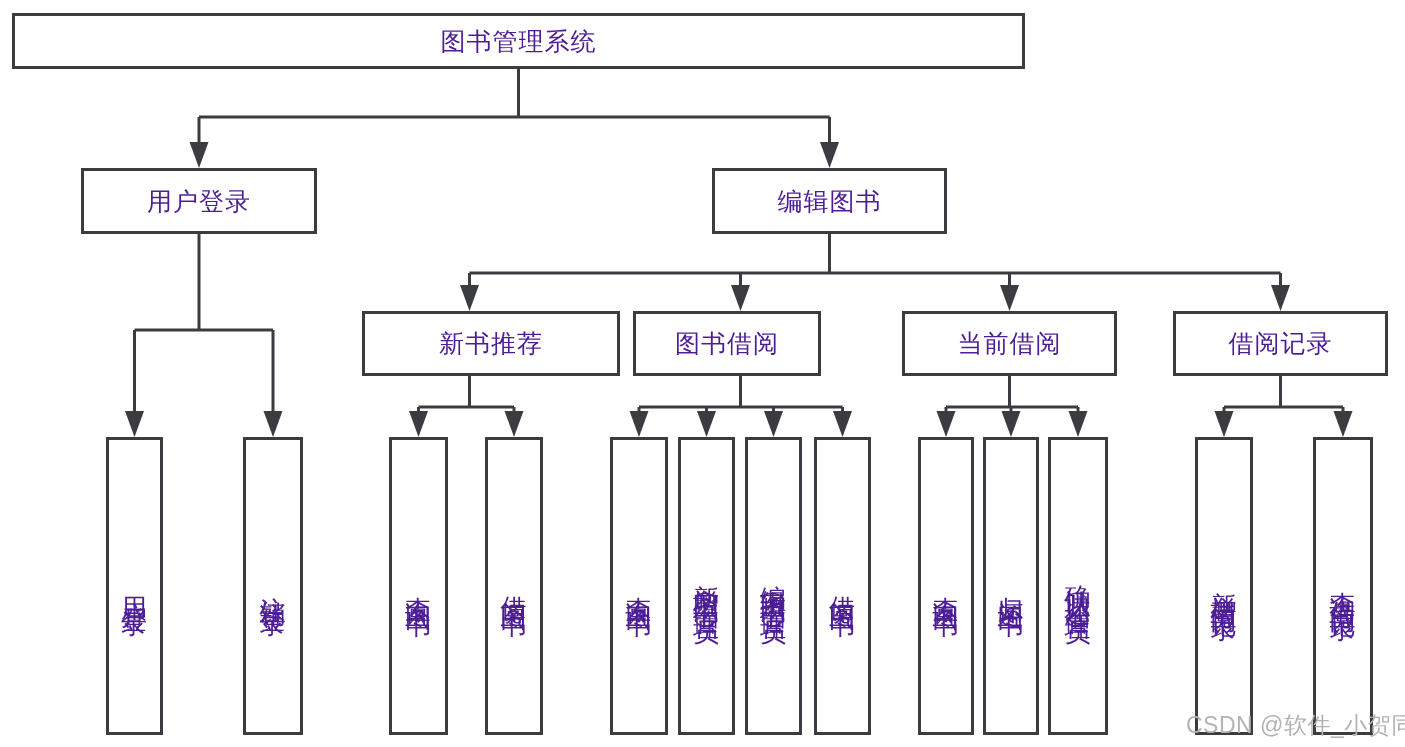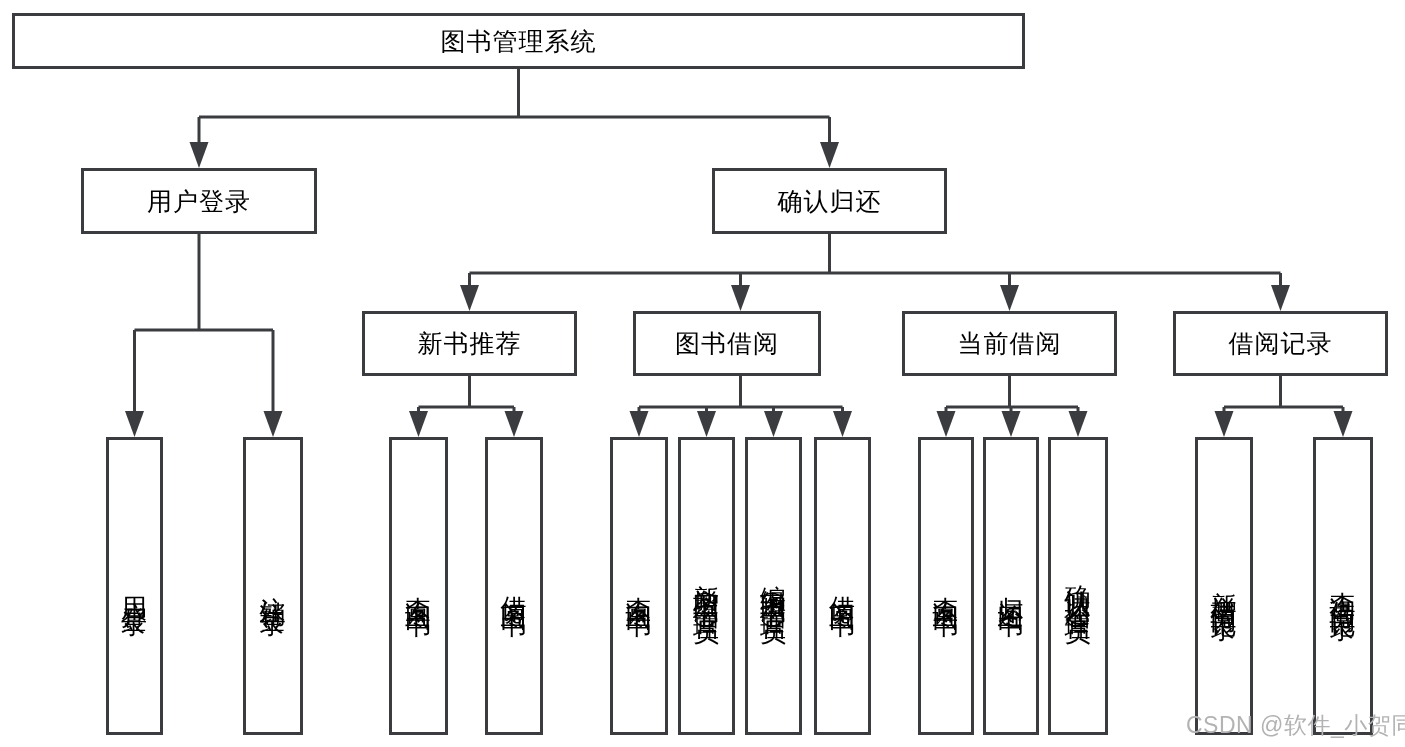--- a/index.html
+++ b/index.html
@@ -23,21 +23,21 @@
   }
   .node {
     position: absolute;
     box-sizing: border-box;
     border: 3px solid #3a3c40;
     background: #ffffff;
     display: flex;
     align-items: center;
     justify-content: center;
     z-index: 2;
-    color: #000000;
+    color: #4c1d95;
   }
   .node.h span {
     font-size: 25px;
     letter-spacing: 1px;
     white-space: nowrap;
   }
   .node.v span {
     writing-mode: vertical-rl;
     text-orientation: mixed;
     font-size: 26px;
@@ -117,24 +117,24 @@
     </svg>
 
   <div class="node h" style="left:12px; top:13px; width:1013px; height:56px">
     <span>图书管理系统</span>
   </div>
 
   <div class="node h" style="left:81px; top:168px; width:236px; height:66px">
     <span>用户登录</span>
   </div>
   <div class="node h" style="left:712px; top:168px; width:235px; height:66px">
-    <span>确认归还</span>
+    <span>编辑图书</span>
   </div>
 
-  <div class="node h" style="left:362px; top:311px; width:215px; height:65px">
+  <div class="node h" style="left:362px; top:311px; width:258px; height:65px">
     <span>新书推荐</span>
   </div>
   <div class="node h" style="left:633px; top:311px; width:188px; height:65px">
     <span>图书借阅</span>
   </div>
   <div class="node h" style="left:902px; top:311px; width:215px; height:65px">
     <span>当前借阅</span>
   </div>
   <div class="node h" style="left:1173px; top:311px; width:215px; height:65px">
     <span>借阅记录</span>

